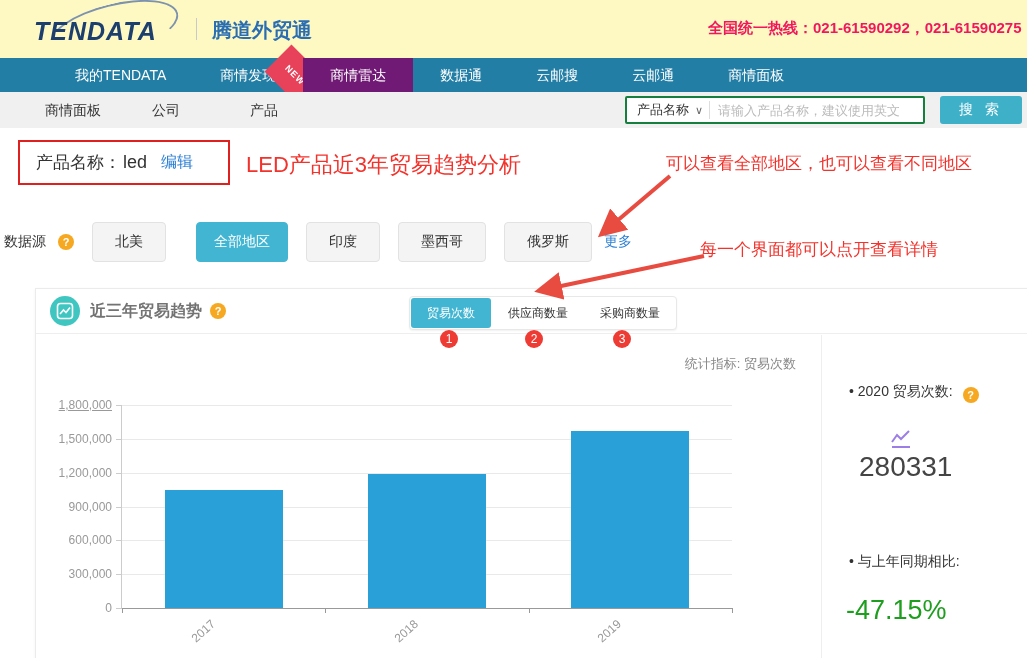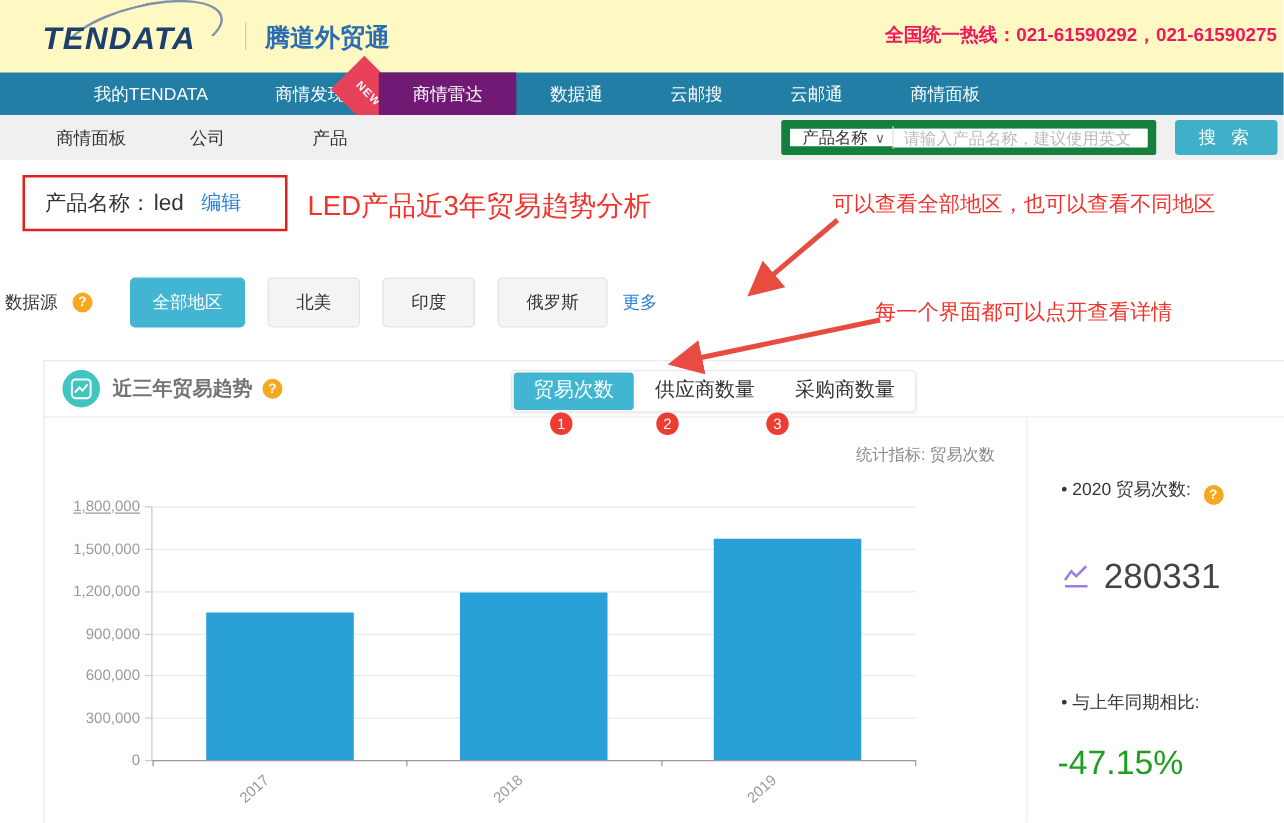--- a/index.html
+++ b/index.html
@@ -22,21 +22,21 @@
   .main-nav{position:absolute;left:0;top:58px;width:1027px;height:34px;background:#237ea6;
     display:flex;align-items:stretch;padding-left:48px;box-sizing:border-box;}
   .nav-item{color:#fff;font-size:14px;line-height:34px;padding:0 27px;position:relative;cursor:pointer;white-space:nowrap;}
   .nav-item.active{background:#701a75;}
   .nav-badge{position:absolute;top:-2px;right:-16px;background:#e8415a;color:#fff;font-size:9px;
     font-weight:bold;padding:2px 12px;transform:rotate(45deg);letter-spacing:1px;}
   
   .sub-nav{position:absolute;left:0;top:92px;width:1027px;height:36px;background:#f0f0f0;}
   .subnav-item{position:absolute;top:0;font-size:14px;color:#333;line-height:36px;cursor:pointer;}
   .search-wrap{position:absolute;right:102px;top:4px;width:300px;height:28px;background:#fff;
-    border:7px solid #15803d;border-radius:2px;box-sizing:border-box;display:flex;align-items:center;}
+    border:2px solid #15803d;border-radius:2px;box-sizing:border-box;display:flex;align-items:center;}
   .search-cat{font-size:13px;color:#333;padding:0 6px 0 10px;cursor:pointer;white-space:nowrap;}
   .search-chevron{font-size:11px;color:#666;margin-right:6px;cursor:pointer;}
   .search-divider{width:1px;height:18px;background:#ddd;}
   .search-input{flex:1;border:none;outline:none;font-size:13px;padding:0 8px;color:#333;min-width:0;
     font-family:"Liberation Sans","DejaVu Sans",sans-serif;}
   .search-input::placeholder{color:#bbb;}
   .search-btn{position:absolute;right:5px;top:4px;width:82px;height:28px;background:#3eb0c8;color:#fff;
     border:none;border-radius:3px;font-size:14px;letter-spacing:4px;cursor:pointer;
     font-family:"Liberation Sans","DejaVu Sans",sans-serif;}
   
@@ -63,21 +63,21 @@
   
   .card{position:absolute;left:35px;top:160px;width:1000px;height:372px;background:#fff;
     border:1px solid #ebebeb;box-shadow:0 1px 3px rgba(0,0,0,0.05);box-sizing:border-box;}
   .card-header{position:absolute;left:0;top:0;width:100%;height:45px;border-bottom:1px solid #eee;
     display:flex;align-items:center;padding-left:14px;box-sizing:border-box;}
   .panel-icon{width:30px;height:30px;border-radius:50%;background:#3fc6c1;display:flex;
     align-items:center;justify-content:center;}
   .card-title{font-size:16px;font-weight:bold;color:#737373;margin-left:10px;}
   .tabs{position:absolute;left:373px;top:7px;height:32px;display:flex;align-items:center;background:#fff;
     border:1px solid #e8e8e8;border-radius:4px;box-shadow:0 1px 2px rgba(0,0,0,0.06);}
-  .tab{font-size:16px;color:#333;line-height:30px;padding:0 16px;cursor:pointer;white-space:nowrap;font-family:Liberation Serif, serif;}
+  .tab{font-size:12px;color:#333;line-height:30px;padding:0 16px;cursor:pointer;white-space:nowrap;font-family:Liberation Serif, serif;}
   .tab.active{background:#41b5d2;color:#fff;border-radius:3px;height:30px;margin:1px;}
   .num-badge{position:absolute;width:18px;height:18px;border-radius:50%;background:#ee3b33;color:#fff;
     font-size:12px;text-align:center;line-height:18px;z-index:7;}
   .indicator{position:absolute;left:520px;top:66px;width:240px;text-align:right;font-size:13px;color:#888;}
   .v-divider{position:absolute;left:785px;top:46px;bottom:0;width:1px;background:#eee;}
   
   .plot{position:absolute;left:85px;top:116px;width:610px;height:203px;
     border-left:1px solid #ccc;border-bottom:1px solid #999;}
   .gridline{position:absolute;left:0;width:100%;height:1px;background:#e9e9e9;}
   .ytick{position:absolute;left:-6px;width:6px;height:1px;background:#ccc;}
@@ -148,23 +148,24 @@
     <span class="edit-link">编辑</span>
   </div>
 
   <div class="anno-title">LED产品近3年贸易趋势分析</div>
   <div class="anno-note1">可以查看全部地区，也可以查看不同地区</div>
   <div class="anno-note2">每一个界面都可以点开查看详情</div>
 
   <div class="ds-row">
     <span class="ds-label">数据源</span>
     <span class="help-icon">?</span>
+    <button class="region-btn">北美</button>
     <button class="region-btn active" style="margin-left:30px;">全部地区</button>
-    <button class="region-btn">北美</button>
     <button class="region-btn">印度</button>
+    <button class="region-btn">墨西哥</button>
     <button class="region-btn">俄罗斯</button>
     <span class="more-link">更多</span>
   </div>
 
   <div class="card">
     <div class="card-header">
       <span class="panel-icon">
         <svg width="18" height="18" viewBox="0 0 18 18">
           <rect x="1.5" y="1.5" width="15" height="15" rx="3" fill="none" stroke="#fff" stroke-width="1.6"></rect>
           <polyline points="4,12 7.5,8 10,10.5 14,5.5" fill="none" stroke="#fff" stroke-width="1.6"></polyline>
@@ -216,21 +217,21 @@
         <div class="xtick" style="left: 0px;"></div>
         <div class="xtick" style="left: 203.333px;"></div>
         <div class="xtick" style="left: 406.667px;"></div>
         <div class="xtick" style="left: 610px;"></div>
       </div>
 
     <div class="stat-label" style="top:94px;">
       <span>• 2020 贸易次数:</span>
       <span class="help-icon" style="margin-left:6px;vertical-align:-3px;">?</span>
     </div>
-    <div class="stat-value-row" style="top:156px;">
+    <div class="stat-value-row" style="top:138px;flex-direction:column;">
       <svg width="24" height="24" viewBox="0 0 24 24">
         <polyline points="3,15 8,8 12,12 20,4" fill="none" stroke="#9b7fe6" stroke-width="2"></polyline>
         <line x1="3" y1="20" x2="21" y2="20" stroke="#9b7fe6" stroke-width="2"></line>
       </svg>
       <span class="stat-value">280331</span>
     </div>
     <div class="stat-label" style="top:264px;">• 与上年同期相比:</div>
     <div class="stat-compare" style="top:306px;">-47.15%</div>
   </div>
 </div>

